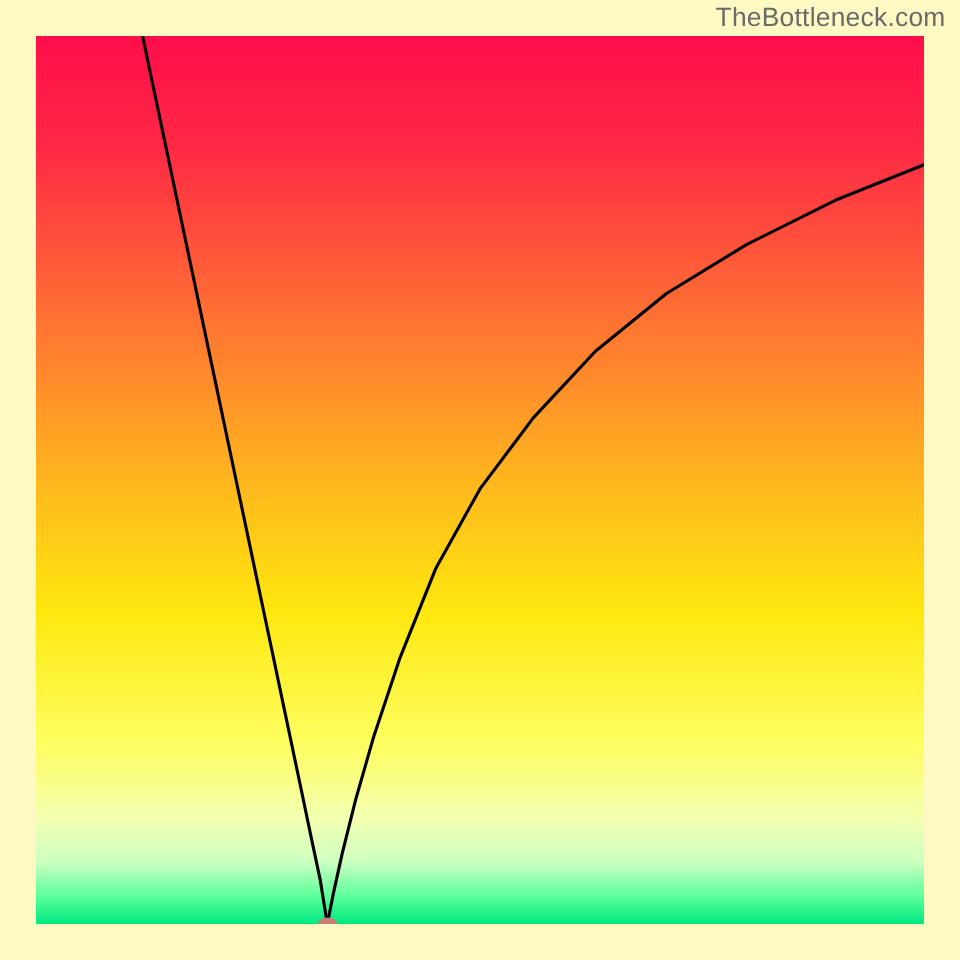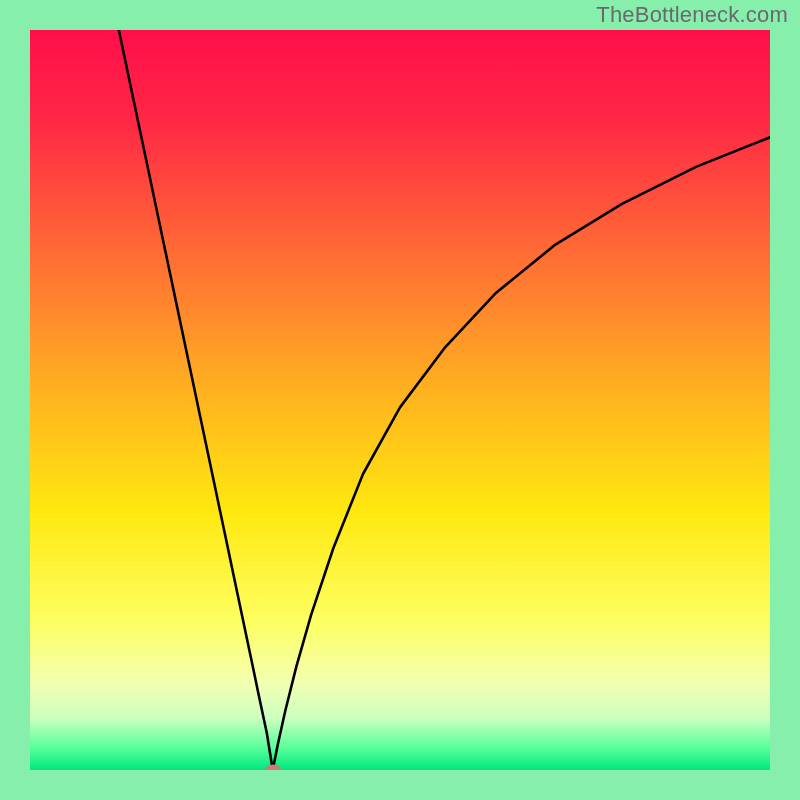--- a/index.html
+++ b/index.html
@@ -7,21 +7,21 @@
     padding: 0;
     width: 800px;
     height: 800px;
     overflow: hidden;
     font-family: Arial, Helvetica, sans-serif;
     background: #000;
   }
   .frame {
     width: 800px;
     height: 800px;
-    background: #86efac;
+    background: #fef9c3;
     position: relative;
   }
   .watermark {
     position: absolute;
     top: 2px;
     right: 12px;
     color: #6a6a6a;
     font-size: 22px;
     font-weight: 500;
     letter-spacing: 0.2px;

